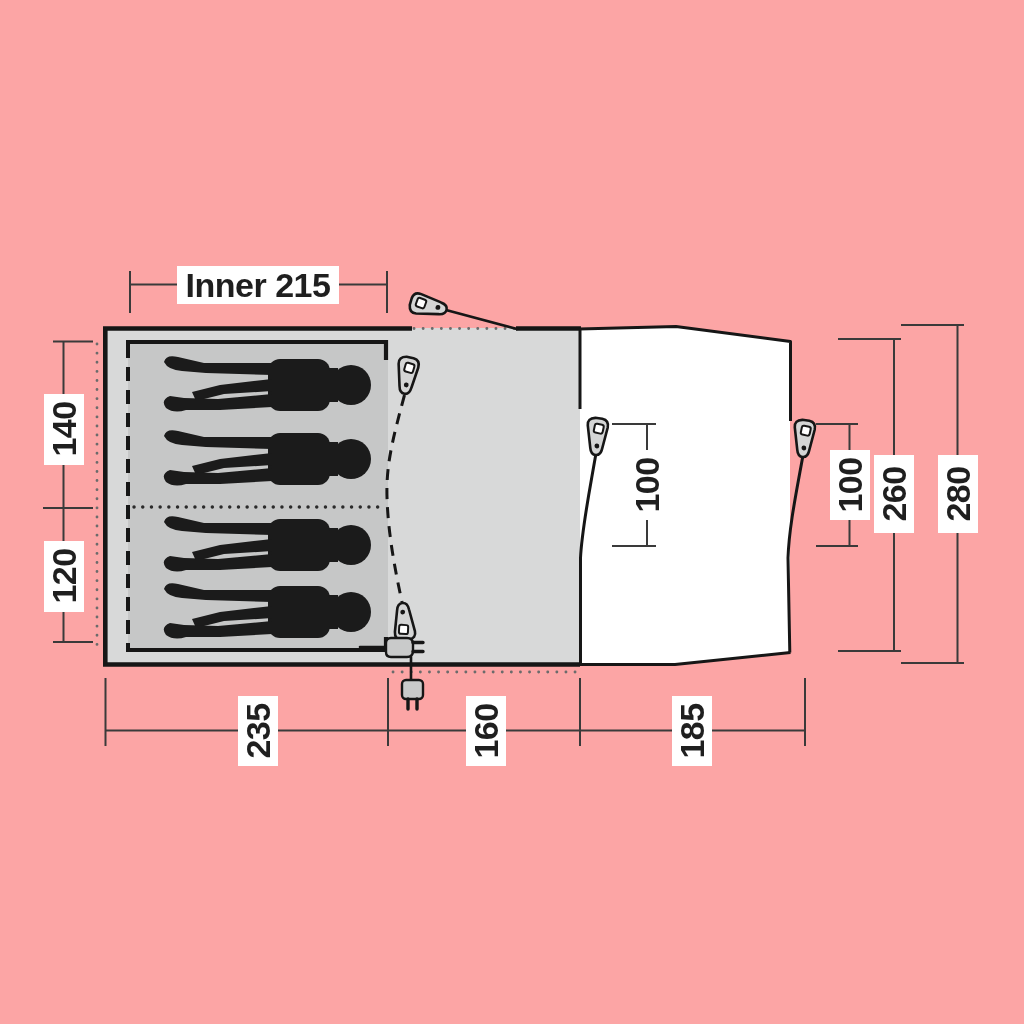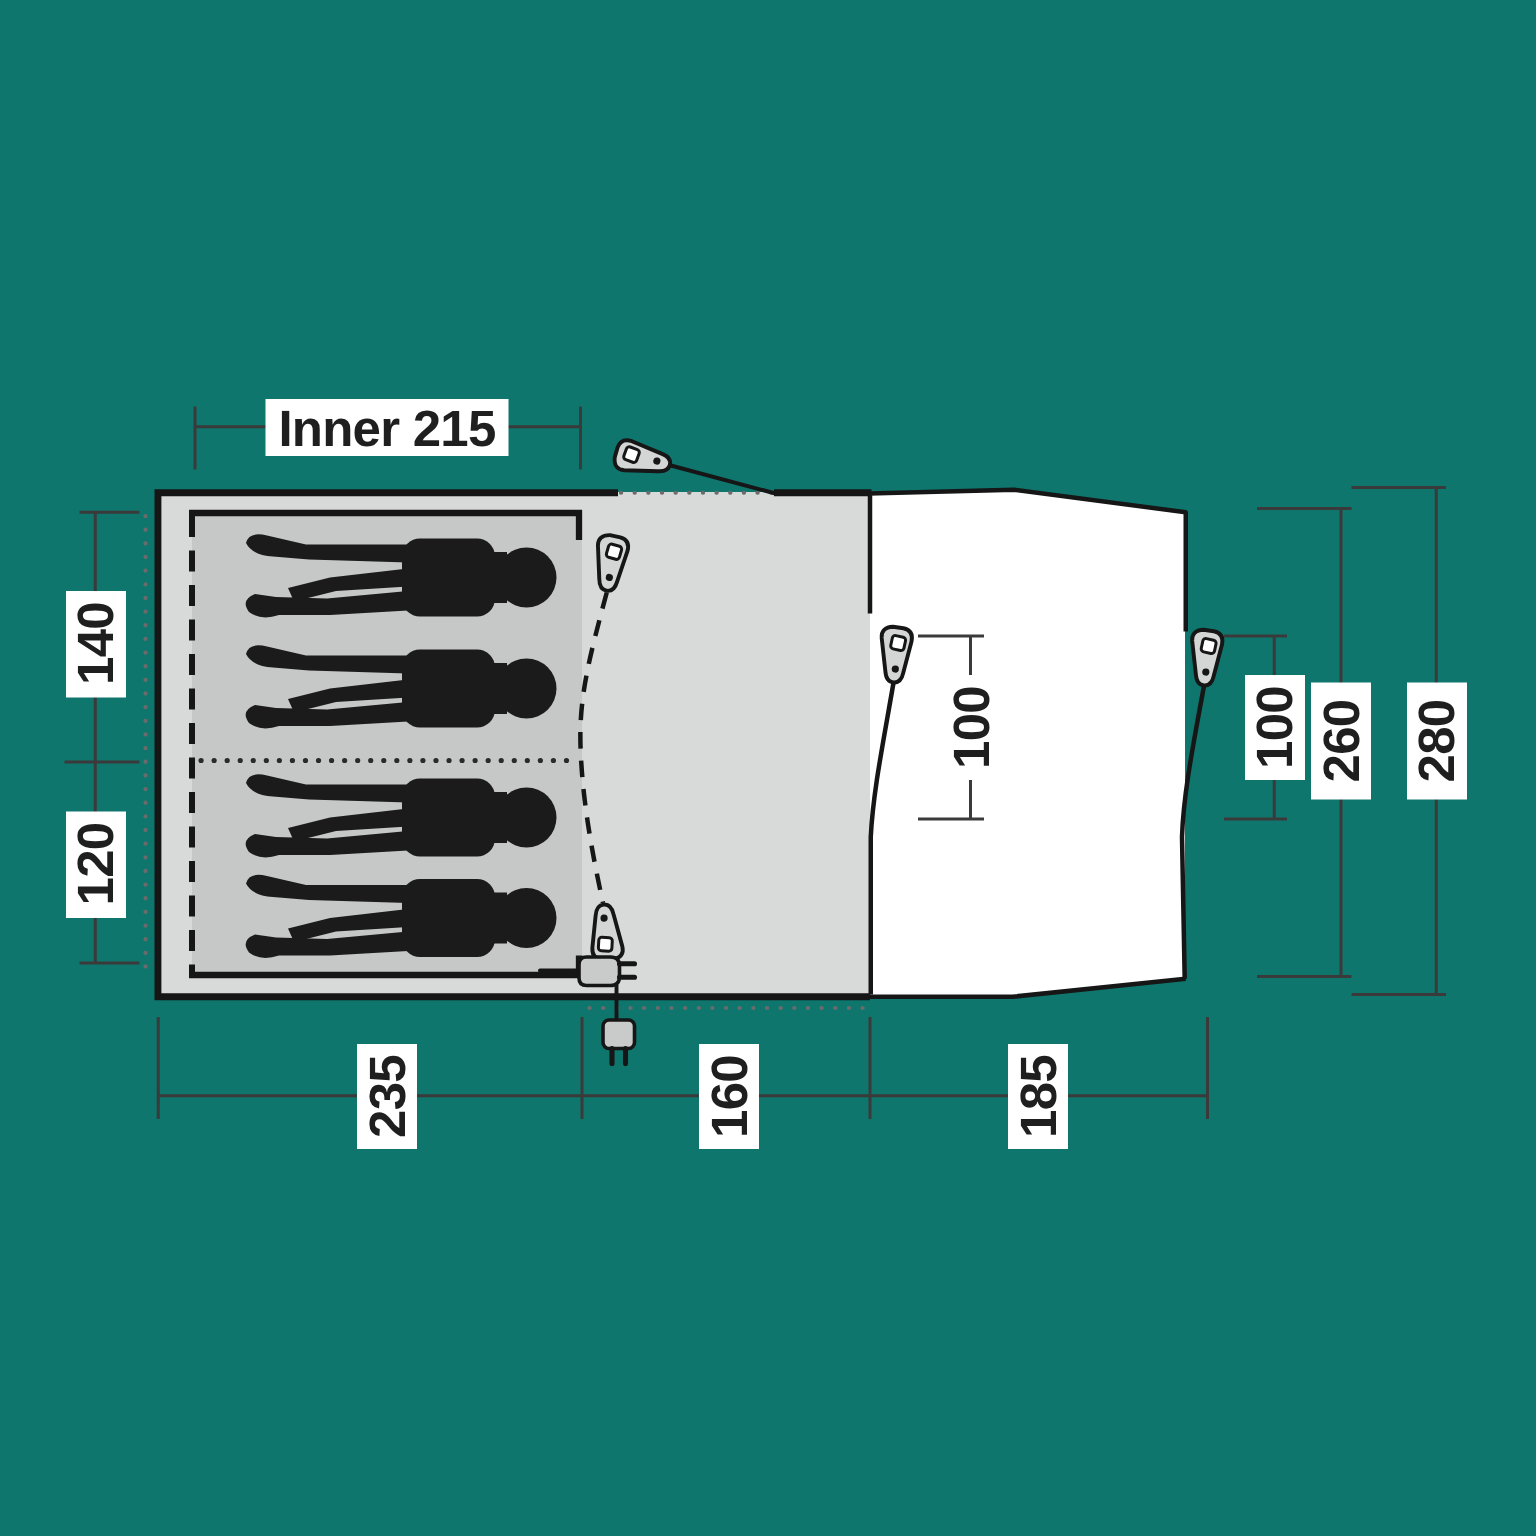--- a/index.html
+++ b/index.html
@@ -1,16 +1,16 @@
 <!DOCTYPE html>
 <html><head>
 <meta charset="utf-8">
 <style>
   html,body{margin:0;padding:0;background:#fff;}
-  .canvas{position:relative;width:1024px;height:1024px;background:#0f766e;overflow:hidden;
+  .canvas{position:relative;width:1024px;height:1024px;background:#fca5a5;overflow:hidden;
           font-family:"Liberation Sans",sans-serif;}
   svg{display:block;}
   .dim-line{stroke:#3a3a3a;stroke-width:2;fill:none;}
   .dim-text{font:700 34px "Liberation Sans",sans-serif;fill:#1f1f1f;letter-spacing:-0.5px;}
   .halo{fill:#ffffff;}
   .wall-heavy{stroke:#161616;stroke-width:4.6;fill:none;stroke-linejoin:miter;}
   .wall-mid{stroke:#161616;stroke-width:4.2;fill:none;}
   .wall-thin{stroke:#161616;stroke-width:3;fill:none;stroke-linejoin:round;}
   .dashed{stroke:#161616;stroke-width:4;fill:none;stroke-dasharray:14 9;}
   .door-dash{stroke:#161616;stroke-width:3;fill:none;stroke-dasharray:11 8;stroke-linecap:butt;}

